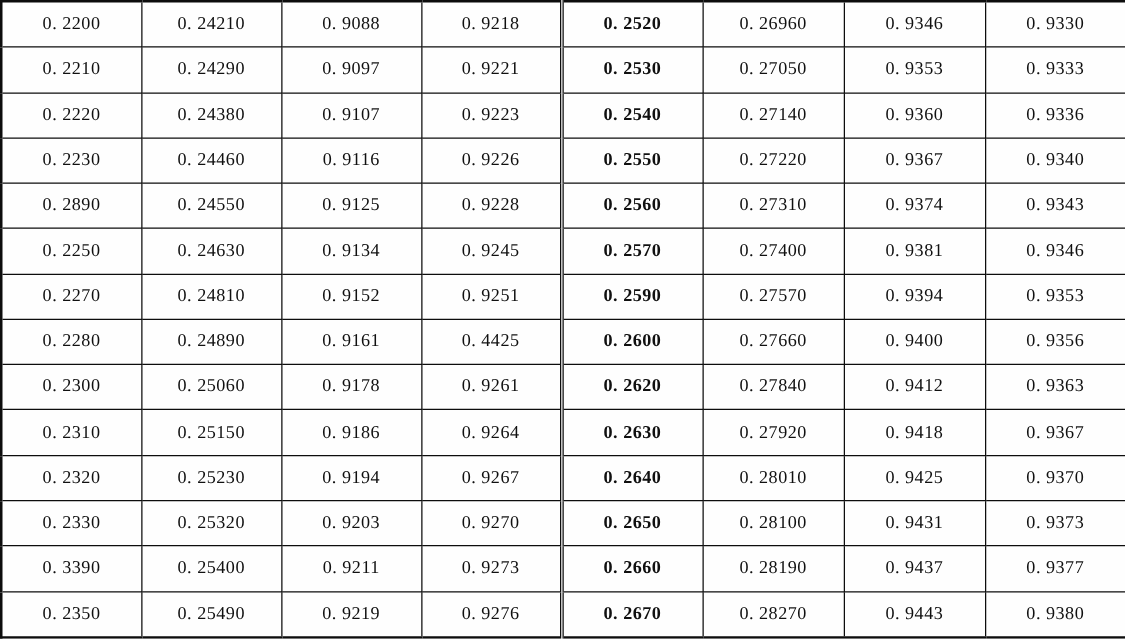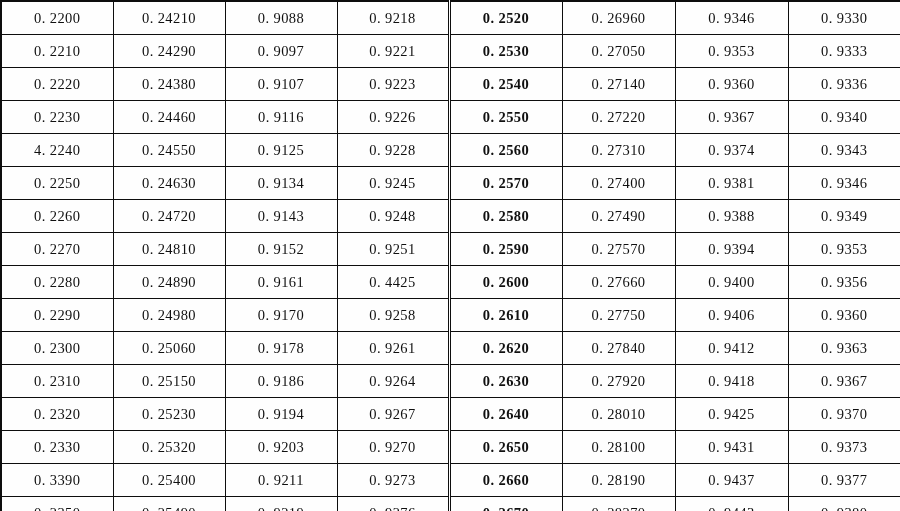--- a/index.html
+++ b/index.html
@@ -119,78 +119,58 @@
           <td class="edge-left"><span class="cellval">0. 2230</span></td>
           <td><span class="cellval">0. 24460</span></td>
           <td><span class="cellval">0. 9116</span></td>
           <td class="half-left"><span class="cellval">0. 9226</span></td>
           <td class="half-right"><span class="cellval">0. 2550</span></td>
           <td><span class="cellval">0. 27220</span></td>
           <td><span class="cellval">0. 9367</span></td>
           <td class="edge-right"><span class="cellval">0. 9340</span></td>
         </tr>
         <tr>
-          <td class="edge-left"><span class="cellval">4. 2240</span></td>
+          <td class="edge-left"><span class="cellval">0. 2890</span></td>
           <td><span class="cellval">0. 24550</span></td>
           <td><span class="cellval">0. 9125</span></td>
           <td class="half-left"><span class="cellval">0. 9228</span></td>
           <td class="half-right"><span class="cellval">0. 2560</span></td>
           <td><span class="cellval">0. 27310</span></td>
           <td><span class="cellval">0. 9374</span></td>
           <td class="edge-right"><span class="cellval">0. 9343</span></td>
         </tr>
         <tr>
           <td class="edge-left"><span class="cellval">0. 2250</span></td>
           <td><span class="cellval">0. 24630</span></td>
           <td><span class="cellval">0. 9134</span></td>
           <td class="half-left"><span class="cellval">0. 9245</span></td>
           <td class="half-right"><span class="cellval">0. 2570</span></td>
           <td><span class="cellval">0. 27400</span></td>
           <td><span class="cellval">0. 9381</span></td>
           <td class="edge-right"><span class="cellval">0. 9346</span></td>
         </tr>
         <tr>
-          <td class="edge-left"><span class="cellval">0. 2260</span></td>
-          <td><span class="cellval">0. 24720</span></td>
-          <td><span class="cellval">0. 9143</span></td>
-          <td class="half-left"><span class="cellval">0. 9248</span></td>
-          <td class="half-right"><span class="cellval">0. 2580</span></td>
-          <td><span class="cellval">0. 27490</span></td>
-          <td><span class="cellval">0. 9388</span></td>
-          <td class="edge-right"><span class="cellval">0. 9349</span></td>
-        </tr>
-        <tr>
           <td class="edge-left"><span class="cellval">0. 2270</span></td>
           <td><span class="cellval">0. 24810</span></td>
           <td><span class="cellval">0. 9152</span></td>
           <td class="half-left"><span class="cellval">0. 9251</span></td>
           <td class="half-right"><span class="cellval">0. 2590</span></td>
           <td><span class="cellval">0. 27570</span></td>
           <td><span class="cellval">0. 9394</span></td>
           <td class="edge-right"><span class="cellval">0. 9353</span></td>
         </tr>
         <tr>
           <td class="edge-left"><span class="cellval">0. 2280</span></td>
           <td><span class="cellval">0. 24890</span></td>
           <td><span class="cellval">0. 9161</span></td>
           <td class="half-left"><span class="cellval">0. 4425</span></td>
           <td class="half-right"><span class="cellval">0. 2600</span></td>
           <td><span class="cellval">0. 27660</span></td>
           <td><span class="cellval">0. 9400</span></td>
           <td class="edge-right"><span class="cellval">0. 9356</span></td>
-        </tr>
-        <tr>
-          <td class="edge-left"><span class="cellval">0. 2290</span></td>
-          <td><span class="cellval">0. 24980</span></td>
-          <td><span class="cellval">0. 9170</span></td>
-          <td class="half-left"><span class="cellval">0. 9258</span></td>
-          <td class="half-right"><span class="cellval">0. 2610</span></td>
-          <td><span class="cellval">0. 27750</span></td>
-          <td><span class="cellval">0. 9406</span></td>
-          <td class="edge-right"><span class="cellval">0. 9360</span></td>
         </tr>
         <tr>
           <td class="edge-left"><span class="cellval">0. 2300</span></td>
           <td><span class="cellval">0. 25060</span></td>
           <td><span class="cellval">0. 9178</span></td>
           <td class="half-left"><span class="cellval">0. 9261</span></td>
           <td class="half-right"><span class="cellval">0. 2620</span></td>
           <td><span class="cellval">0. 27840</span></td>
           <td><span class="cellval">0. 9412</span></td>
           <td class="edge-right"><span class="cellval">0. 9363</span></td>

